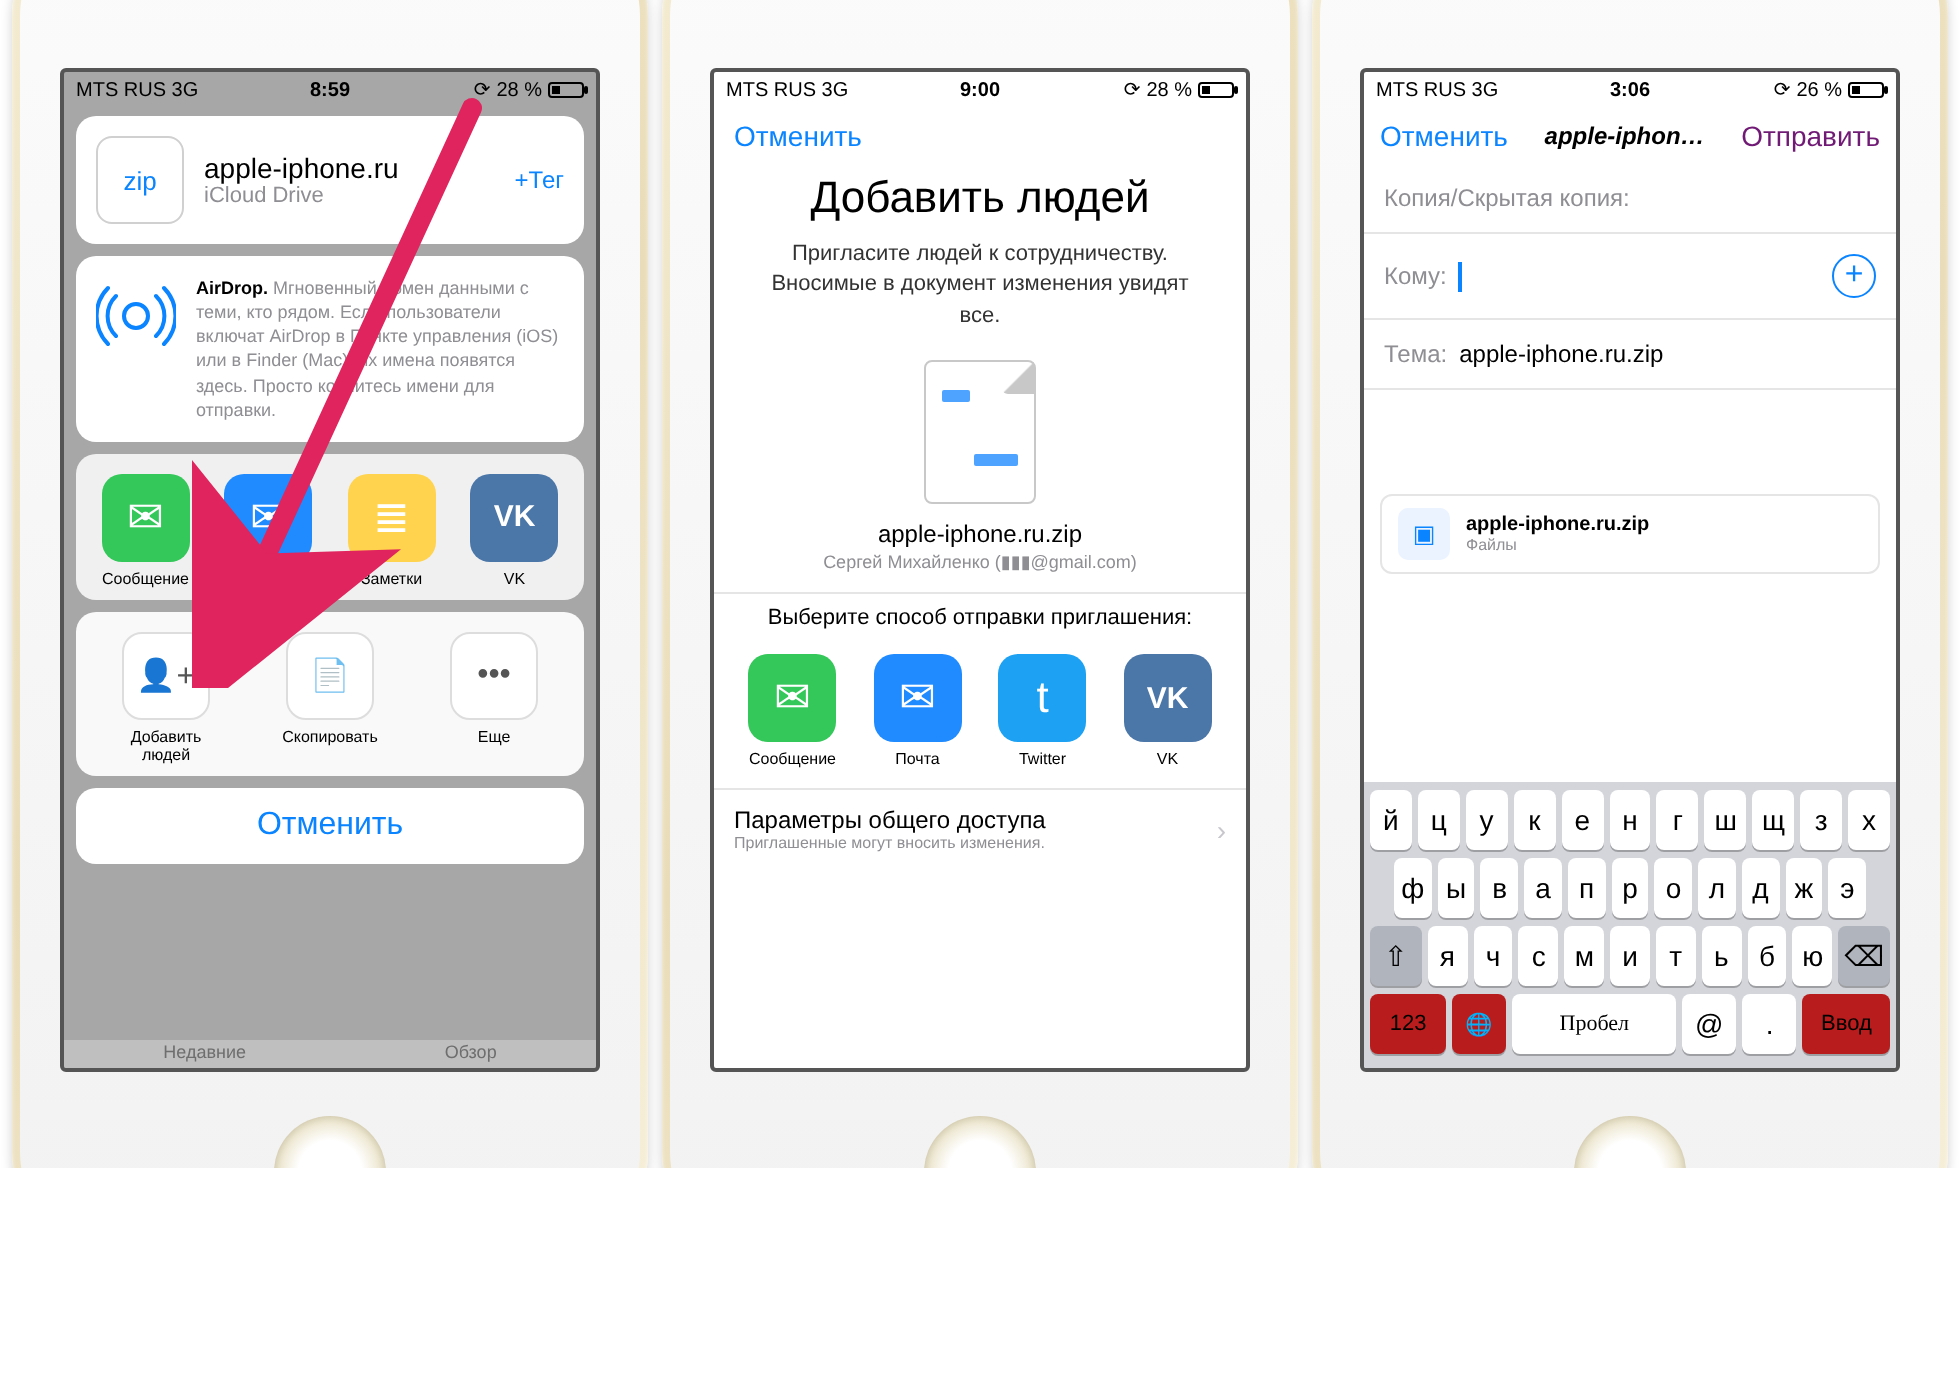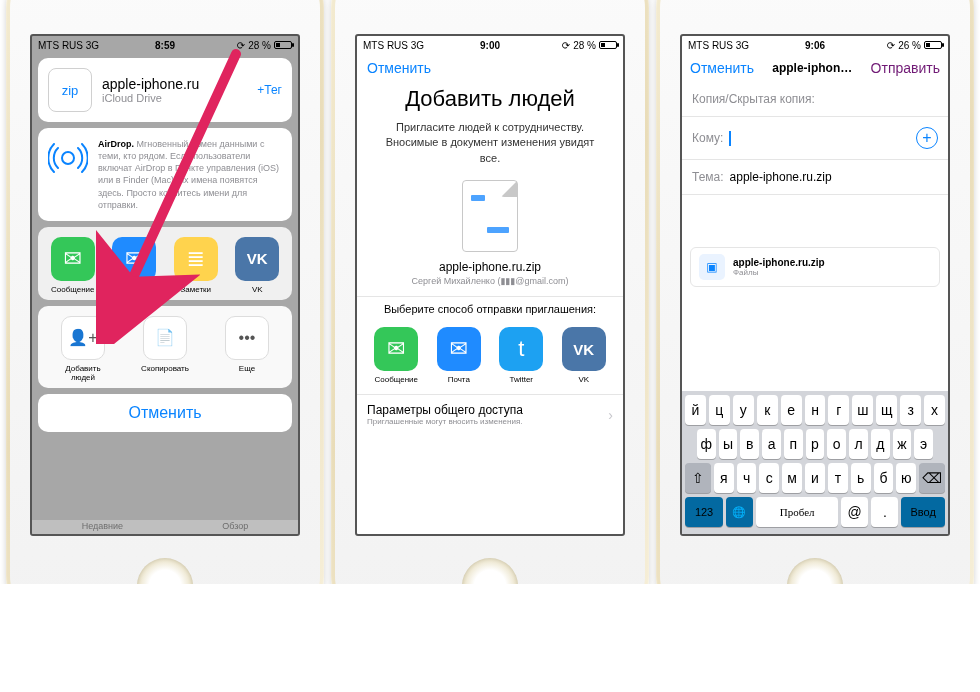--- a/index.html
+++ b/index.html
@@ -50,36 +50,36 @@
   .fname { text-align:center; font-size:12px; padding:0 10px; }
   .fmeta { text-align:center; font-size:9px; color:#8e8e93; padding:2px 10px 10px; }
   .choose { text-align:center; font-size:11px; padding:6px 10px 4px; border-top:1px solid #e5e5e5; }
   .apprw { display:flex; justify-content:space-around; padding:8px 8px 10px; }
   .paccess { border-top:1px solid #e5e5e5; padding:8px 10px; display:flex; justify-content:space-between; align-items:center; font-size:12px; }
   .paccess .sub2 { font-size:8px; color:#8e8e93; }
   .chev { color:#c7c7cc; font-size:14px; }
   
   .p3 .mhdr { display:flex; justify-content:space-between; align-items:center; padding:6px 8px; font-size:14px; }
   .mhdr .l { color:#0a84ff; }
-  .mhdr .c { font-size:12px; font-weight:600; }
+  .mhdr .c { font-size:12px; font-weight:600;font-style:italic; }
   .mhdr .r { color:#701a75; }
   .mrow { border-bottom:1px solid #e5e5e5; padding:10px; display:flex; align-items:center; font-size:12px; color:#8e8e93; }
   .mrow .lbl { margin-right:6px; }
   .mrow .cursor { width:2px; height:15px; background:#0a84ff; }
   .mrow .plus { margin-left:auto; width:22px; height:22px; border:1.5px solid #0a84ff; border-radius:50%; color:#0a84ff; display:flex; align-items:center; justify-content:center; font-size:16px; line-height:1; }
   .mrow.subj input { border:0; font-size:12px; color:#000; background:transparent; flex:1; }
   .mbody { height:46px; }
   .attach { margin:6px 8px; border:1px solid #e5e5e5; border-radius:6px; padding:6px 8px; display:flex; gap:8px; align-items:center; }
   .attach .aic { width:26px; height:26px; border-radius:5px; background:#eaf3ff; display:flex; align-items:center; justify-content:center; color:#0a84ff; }
   .attach .an { font-size:10px; font-weight:600; }
   .attach .as { font-size:8px; color:#8e8e93; }
   .kbd { position:absolute; bottom:0; left:0; right:0; background:#d3d5da; padding:4px 3px 3px; }
   .krow { display:flex; gap:3px; margin-bottom:4px; justify-content:center; }
   .key { background:#fff; border-radius:4px; height:30px; flex:1; display:flex; align-items:center; justify-content:center; font-size:14px; box-shadow:0 1px 0 rgba(0,0,0,.25); }
-  .key.g { background:#0369a1; color:#000; }
+  .key.g { background:#b91c1c; color:#000; }
   .key.sm { font-size:11px; }
   .krow.r2 { padding:0 12px; }
   .krow.r3 .shift, .krow.r3 .del { flex:1.3; background:#b0b4bc; }
   .krow.r4 .k123 { flex:1.4; }
   .krow.r4 .space { flex:3;font-family:Liberation Serif, serif; }
   .krow.r4 .at { flex:1; }
   .krow.r4 .dot { flex:1; }
   .krow.r4 .ret { flex:1.6; }
 </style>
 </head>
@@ -220,21 +220,21 @@
 
   <div class="phone p3">
     <div class="phone-body"></div>
       <div class="phone-inner"></div>
     <div class="speaker"></div>
       <div class="cam"></div>
       <div class="home"></div>
     <div class="screen">
       <div class="status">
         <span>MTS RUS  3G</span>
-        <span class="mid">9:06</span>
+        <span class="mid">3:06</span>
         <span class="bat">⟳ <span>26 %</span><span class="bat-icon">
               <span class="bat-fill"></span>
             </span></span>
       </div>
       <div class="mhdr">
         <span class="l">Отменить</span>
         <span class="c">apple-iphon…</span>
         <span class="r">Отправить</span>
       </div>
       <div class="mrow">

